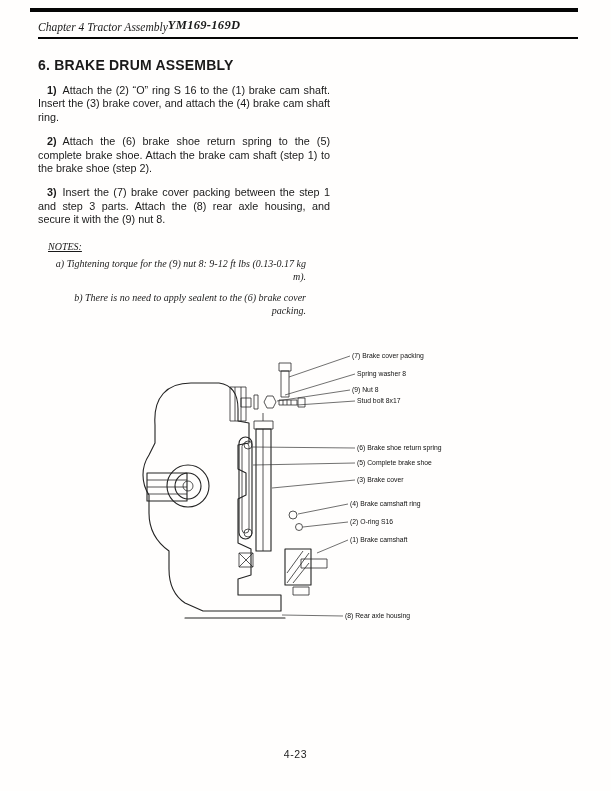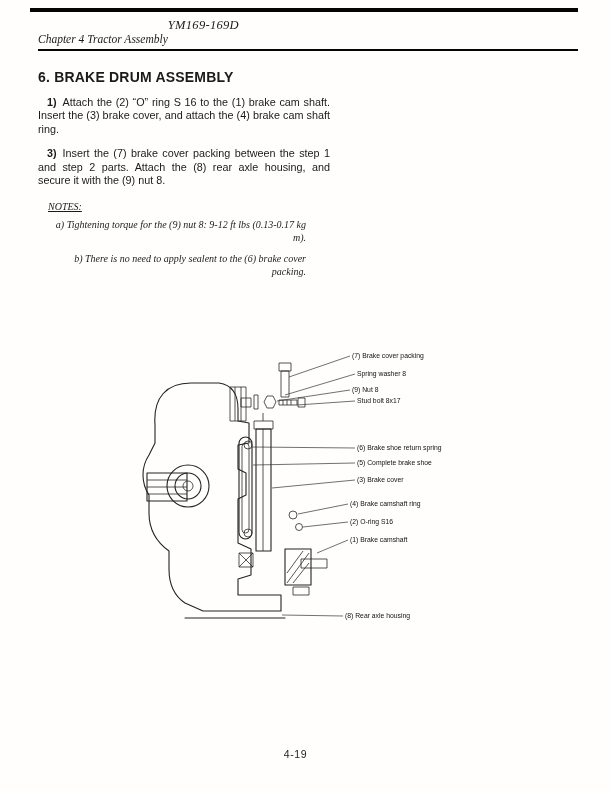--- a/index.html
+++ b/index.html
@@ -23,24 +23,24 @@
     padding-bottom:0;
   }
   .chapter{
     font-family:"Liberation Serif",serif;
     font-style:italic;
     font-size:11.5px;
     padding-bottom:4px;
   }
   .model{
     font-family:"Liberation Serif",serif;
-    font-style:italic;font-weight:normal;
+    font-style:italic;font-weight:bold;
     font-size:12.5px;
     letter-spacing:.3px;
-    padding-bottom:16px;
+    padding-bottom:4px;
   }
   .title{
     margin:18px 0 0 0;
     font-size:14px;font-weight:bold;letter-spacing:.2px;
     font-family:"Liberation Sans",sans-serif;
   }
   .body-text{width:292px;margin-top:6px;}
   .para{
     margin:11px 0;
     font-size:10.8px;line-height:13.4px;
@@ -87,21 +87,24 @@
       <span class="model">YM169-169D</span>
     </div>
 
     <h1 class="title">6. BRAKE DRUM ASSEMBLY</h1>
 
     <div class="body-text">
       <p class="para">
         <span class="pnum">1)</span><span>Attach the (2) “O” ring S 16 to the (1) brake cam shaft.  Insert the (3) brake cover, and attach the (4) brake cam shaft ring.</span>
       </p>
       <p class="para">
-        <span class="pnum">3)</span><span>Insert the (7) brake cover packing between the step 1 and step 2 parts.  Attach the (8) rear axle housing, and secure it with the (9) nut 8.</span>
+        <span class="pnum">2)</span><span>Attach the (6) brake shoe return spring to the (5) complete brake shoe.  Attach the brake cam shaft (step 1) to the brake shoe (step 2).</span>
+      </p>
+      <p class="para">
+        <span class="pnum">3)</span><span>Insert the (7) brake cover packing between the step 1 and step 3 parts.  Attach the (8) rear axle housing, and secure it with the (9) nut 8.</span>
       </p>
     </div>
 
     <div class="notes">
       <div class="notes-head">NOTES:</div>
       <p class="note-item">a) Tightening torque for the (9) nut 8:  9-12 ft lbs (0.13-0.17 kg m).</p>
       <p class="note-item">b) There is no need to apply sealent to the (6) brake cover packing.</p>
     </div>
 
   </div>
@@ -192,15 +195,15 @@
         <text class="diag-label" x="322" y="139">(3) Brake cover</text>
         <text class="diag-label" x="315" y="163">(4) Brake camshaft ring</text>
         <text class="diag-label" x="315" y="181">(2) O-ring S16</text>
         <text class="diag-label" x="315" y="199">(1) Brake camshaft</text>
         <text class="diag-label" x="310" y="275">(8) Rear axle housing</text>
       </g>
 
     </svg>
   </div>
 
-  <div class="footer">4-19</div>
+  <div class="footer">4-23</div>
 
 </div>
 
 </body></html>

